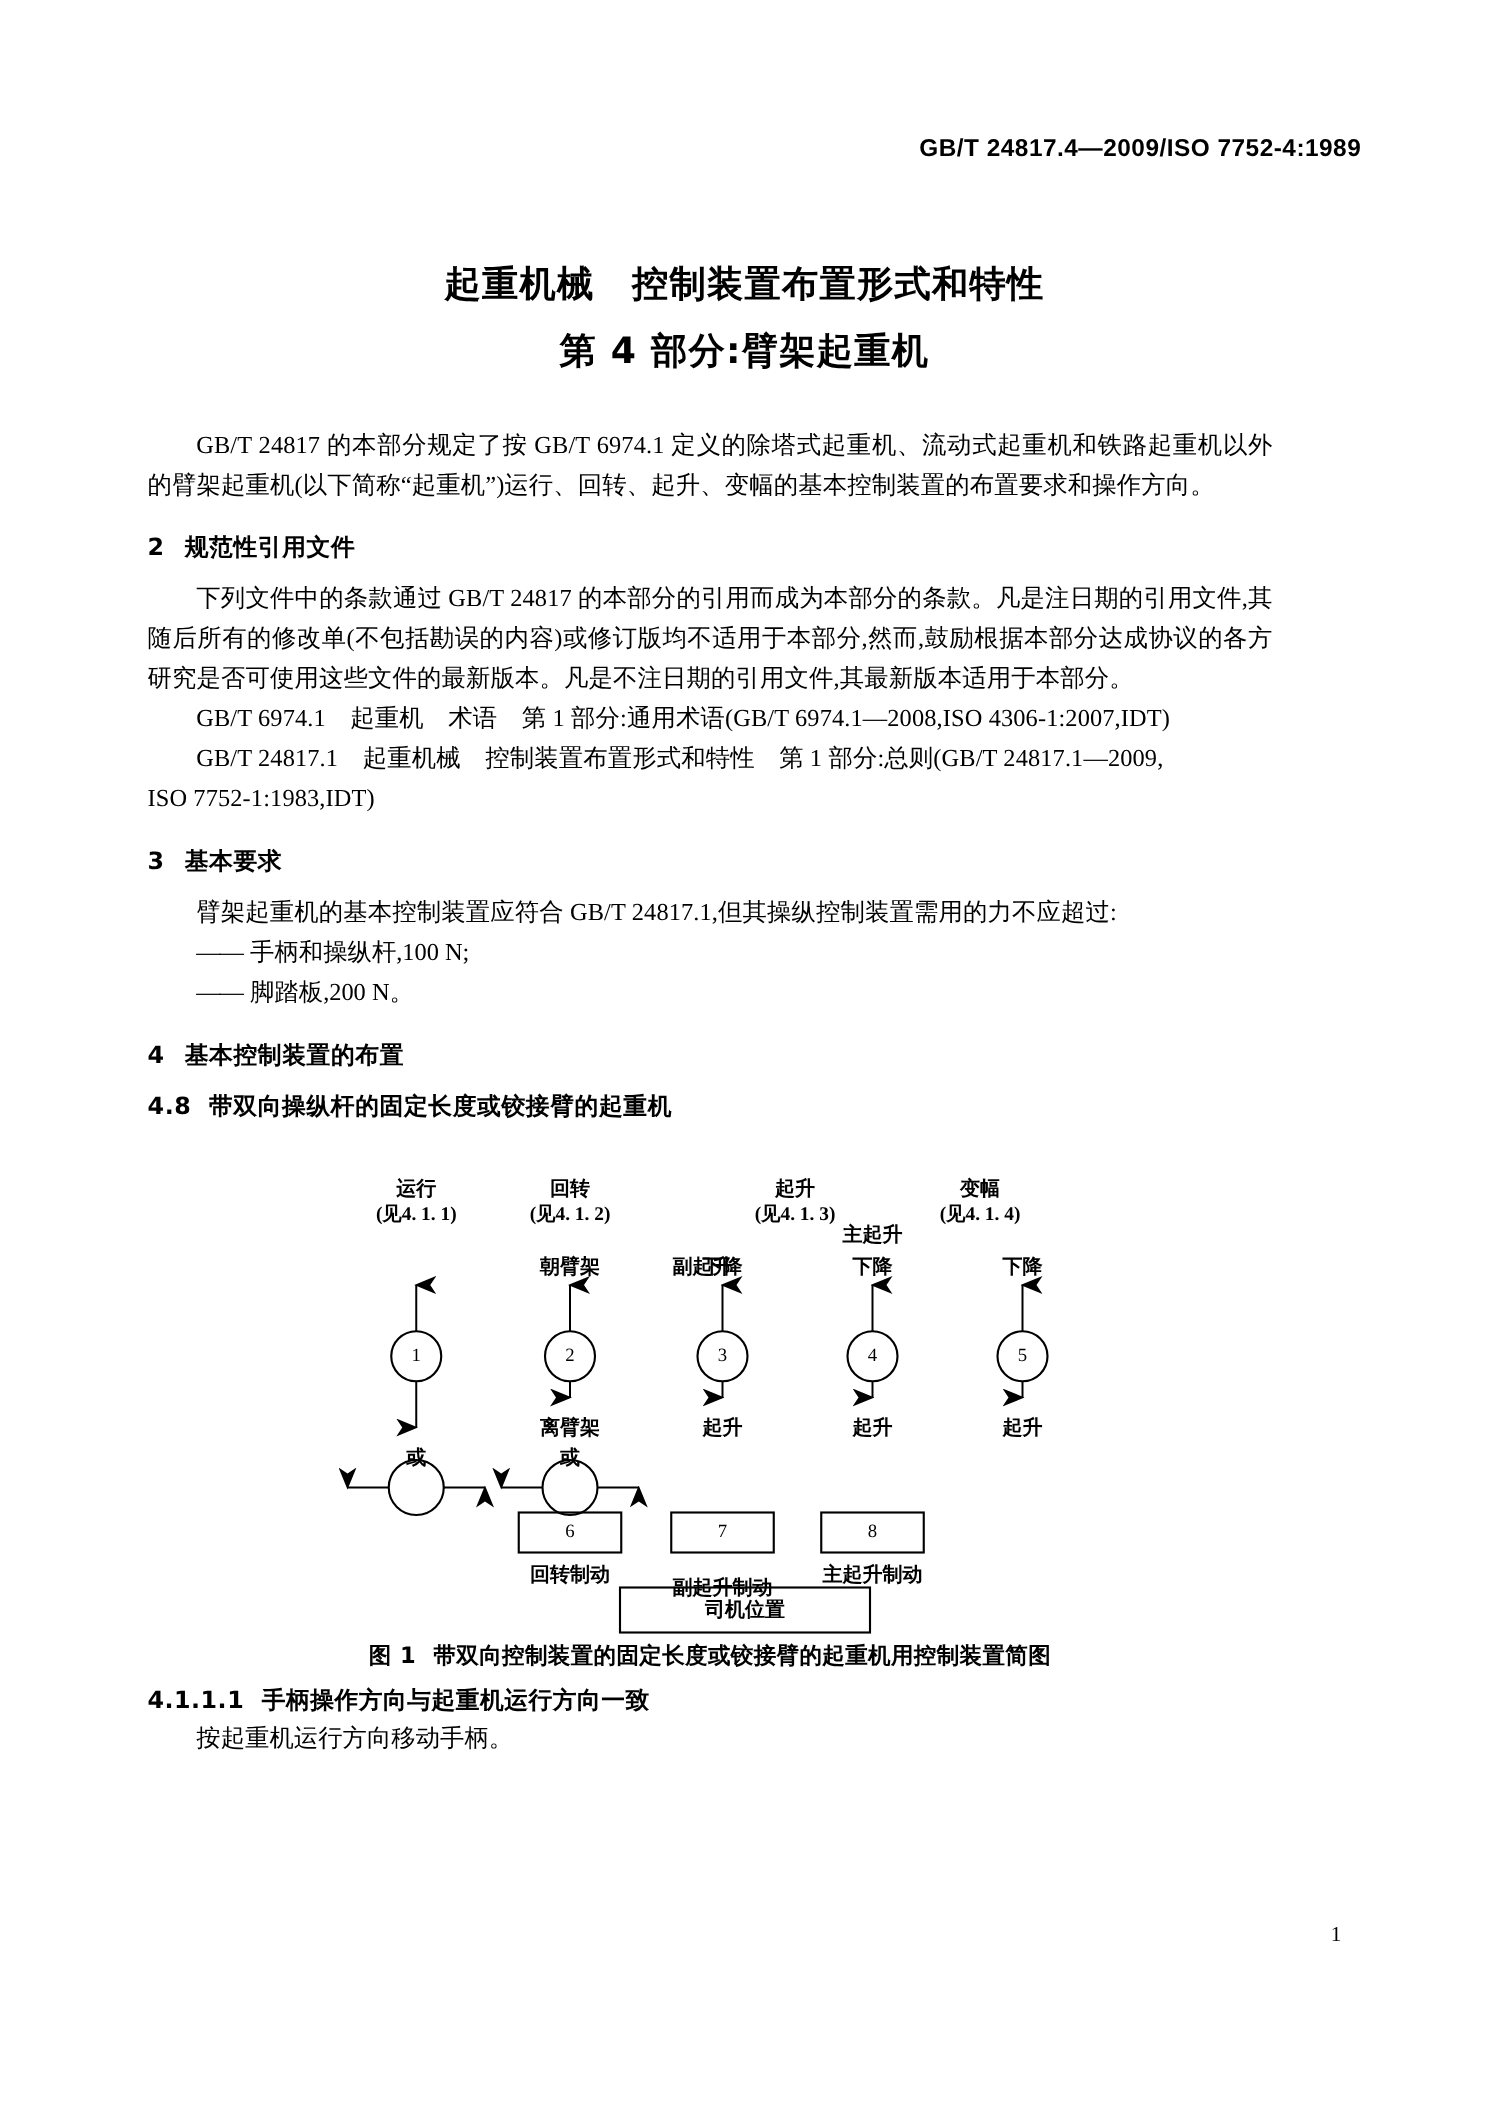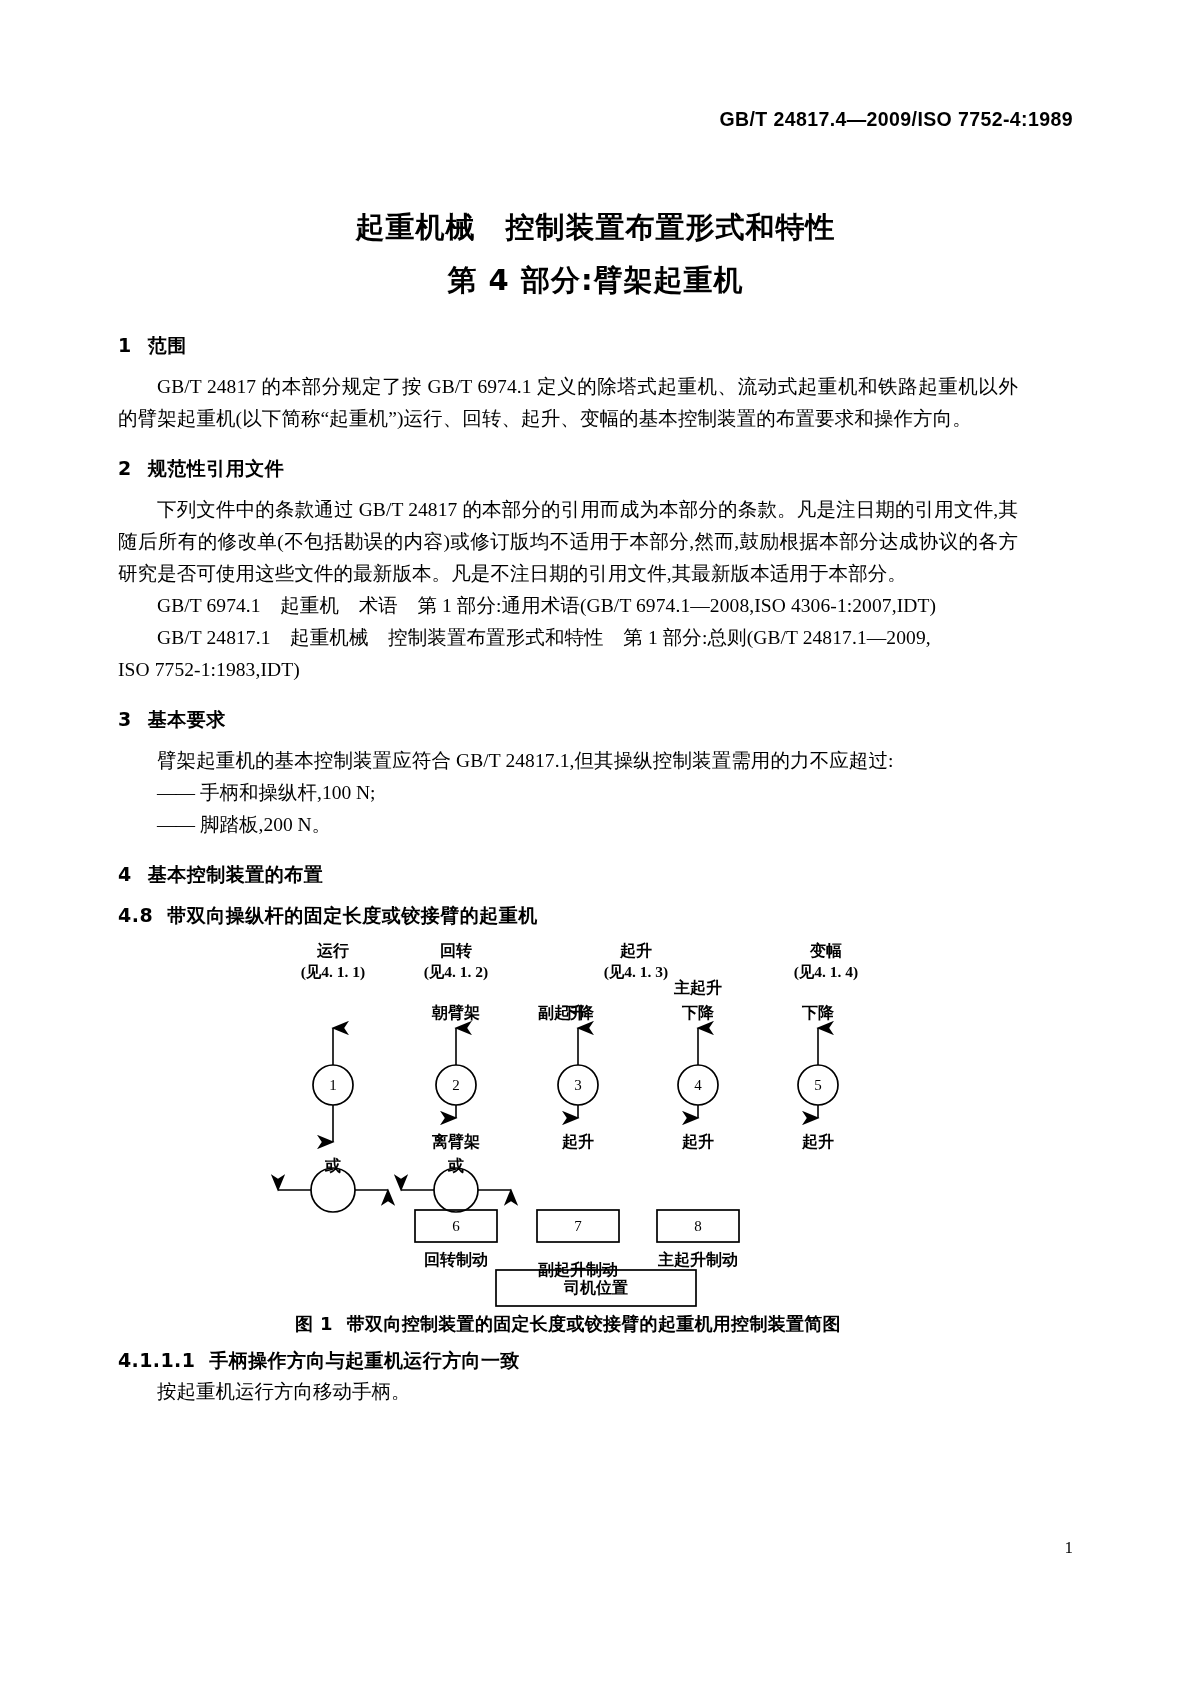--- a/index.html
+++ b/index.html
@@ -16,21 +16,21 @@
     width: 1191px;
     height: 1684px;
     background: #ffffff;
     overflow: hidden;
     box-sizing: border-box;
   }
   
   .runhead {
     position: absolute;
     top: 108px;
-    right: 118px;
+    right: 102px;
     font-family: "Liberation Sans", sans-serif;
     font-weight: bold;
     font-size: 19.5px;
     letter-spacing: 0.4px;
     white-space: nowrap;
     text-align: right;
   }
   
   .doc-title {
     position: absolute;
@@ -204,23 +204,20 @@
 
   <div class="runhead">GB/T 24817.4—2009/ISO 7752-4:1989</div>
 
   <div class="doc-title">
     <span class="l1">起重机械　控制装置布置形式和特性</span>
     <span class="l2">第 4 部分:臂架起重机</span>
   </div>
 
   <div class="content">
 
-    <h2 class="sec">
-      <span class="num">1</span><span>范围</span>
-    </h2>
     <div class="gap-s"></div>
     <p class="para indent">GB/T 24817 的本部分规定了按 GB/T 6974.1 定义的除塔式起重机、流动式起重机和铁路起重机以外的臂架起重机(以下简称“起重机”)运行、回转、起升、变幅的基本控制装置的布置要求和操作方向。</p>
 
     <div class="gap-m"></div>
     <h2 class="sec">
       <span class="num">2</span><span>规范性引用文件</span>
     </h2>
     <div class="gap-s"></div>
     <p class="para indent">下列文件中的条款通过 GB/T 24817 的本部分的引用而成为本部分的条款。凡是注日期的引用文件,其随后所有的修改单(不包括勘误的内容)或修订版均不适用于本部分,然而,鼓励根据本部分达成协议的各方研究是否可使用这些文件的最新版本。凡是不注日期的引用文件,其最新版本适用于本部分。</p>
     <p class="para indent">GB/T 6974.1　起重机　术语　第 1 部分:通用术语(GB/T 6974.1—2008,ISO 4306-1:2007,IDT)</p>
@@ -253,21 +250,21 @@
       <span class="ref">(见4. 1. 1)</span>
     </div>
     <div class="fig-col-head" style="left:338px; top:0px;">
       <span>回转</span>
       <span class="ref">(见4. 1. 2)</span>
     </div>
     <div class="fig-col-head" style="left:518px; top:0px;">
       <span>起升</span>
       <span class="ref">(见4. 1. 3)</span>
     </div>
-    <div class="fig-col-head" style="left:708px; top:0px;">
+    <div class="fig-col-head" style="left:666px; top:0px;">
       <span>变幅</span>
       <span class="ref">(见4. 1. 4)</span>
     </div>
 
     <div class="fig-label" style="left:444px; top:38px;margin-top:25px;">副起升</div>
     <div class="fig-label" style="left:580px; top:38px;">主起升</div>
 
     <div class="fig-label" style="left:338px; top:63px;">朝臂架</div>
     <div class="fig-label" style="left:460px; top:63px;">下降</div>
     <div class="fig-label" style="left:580px; top:63px;">下降</div>

